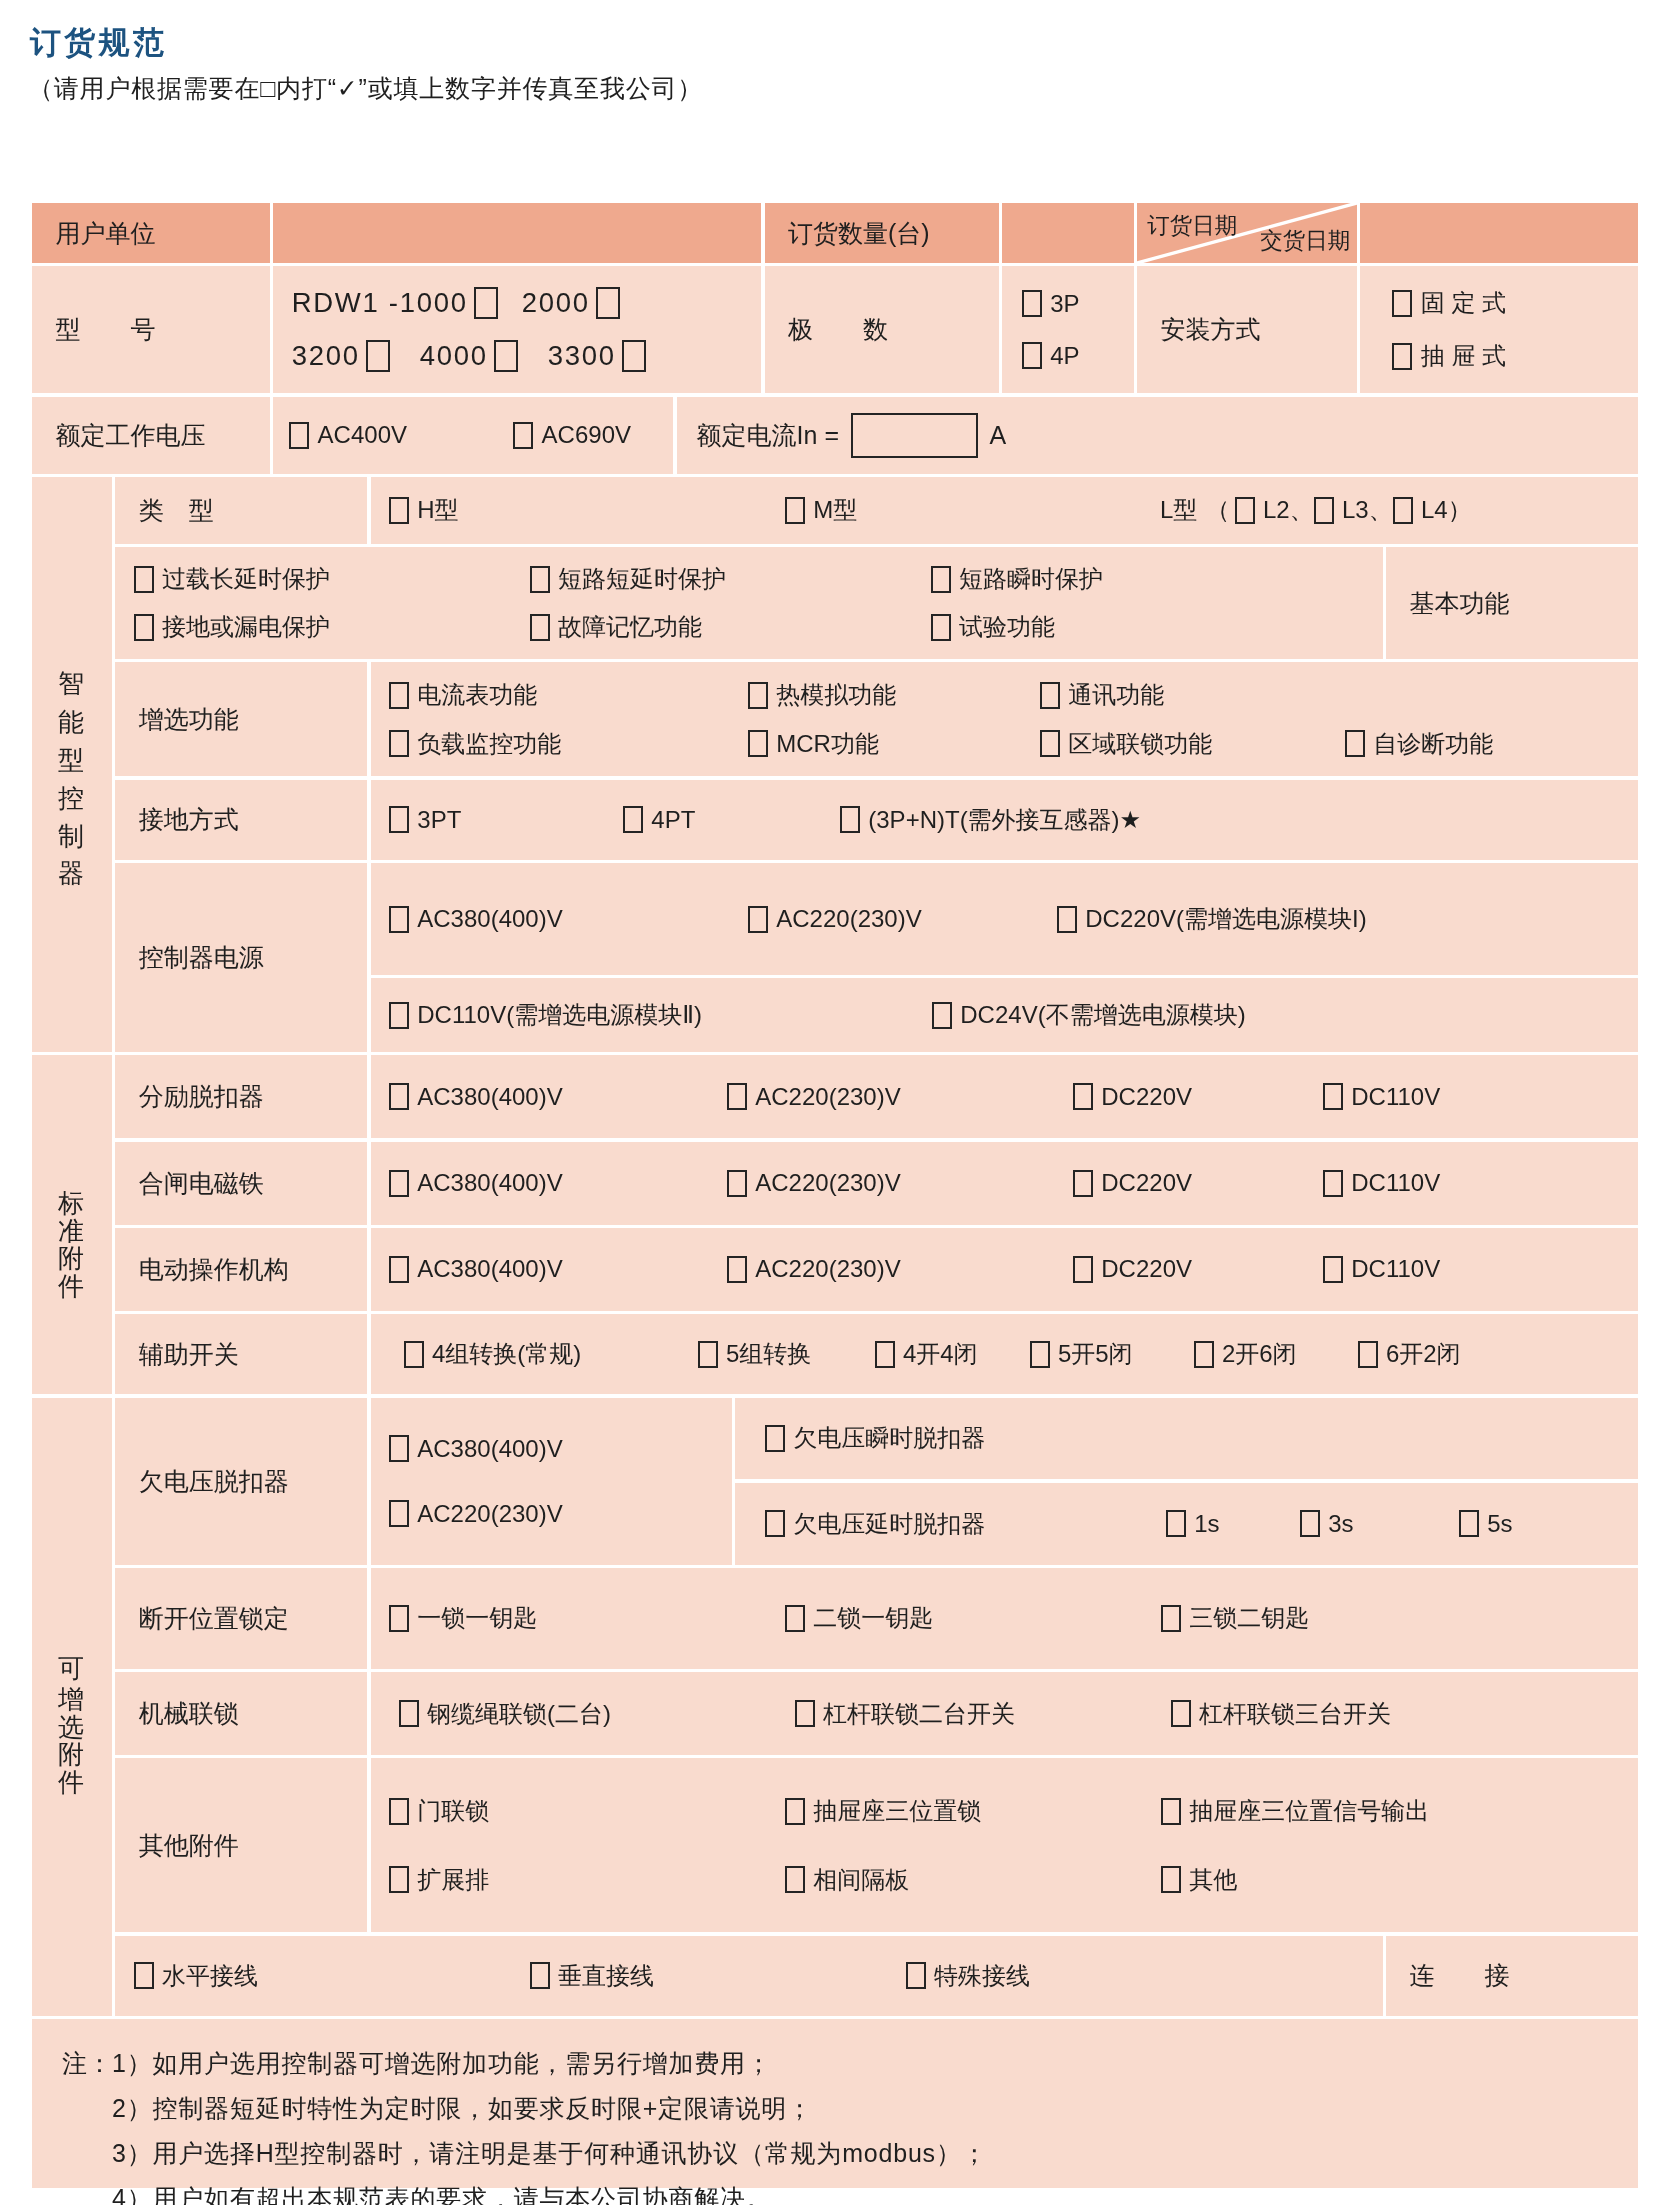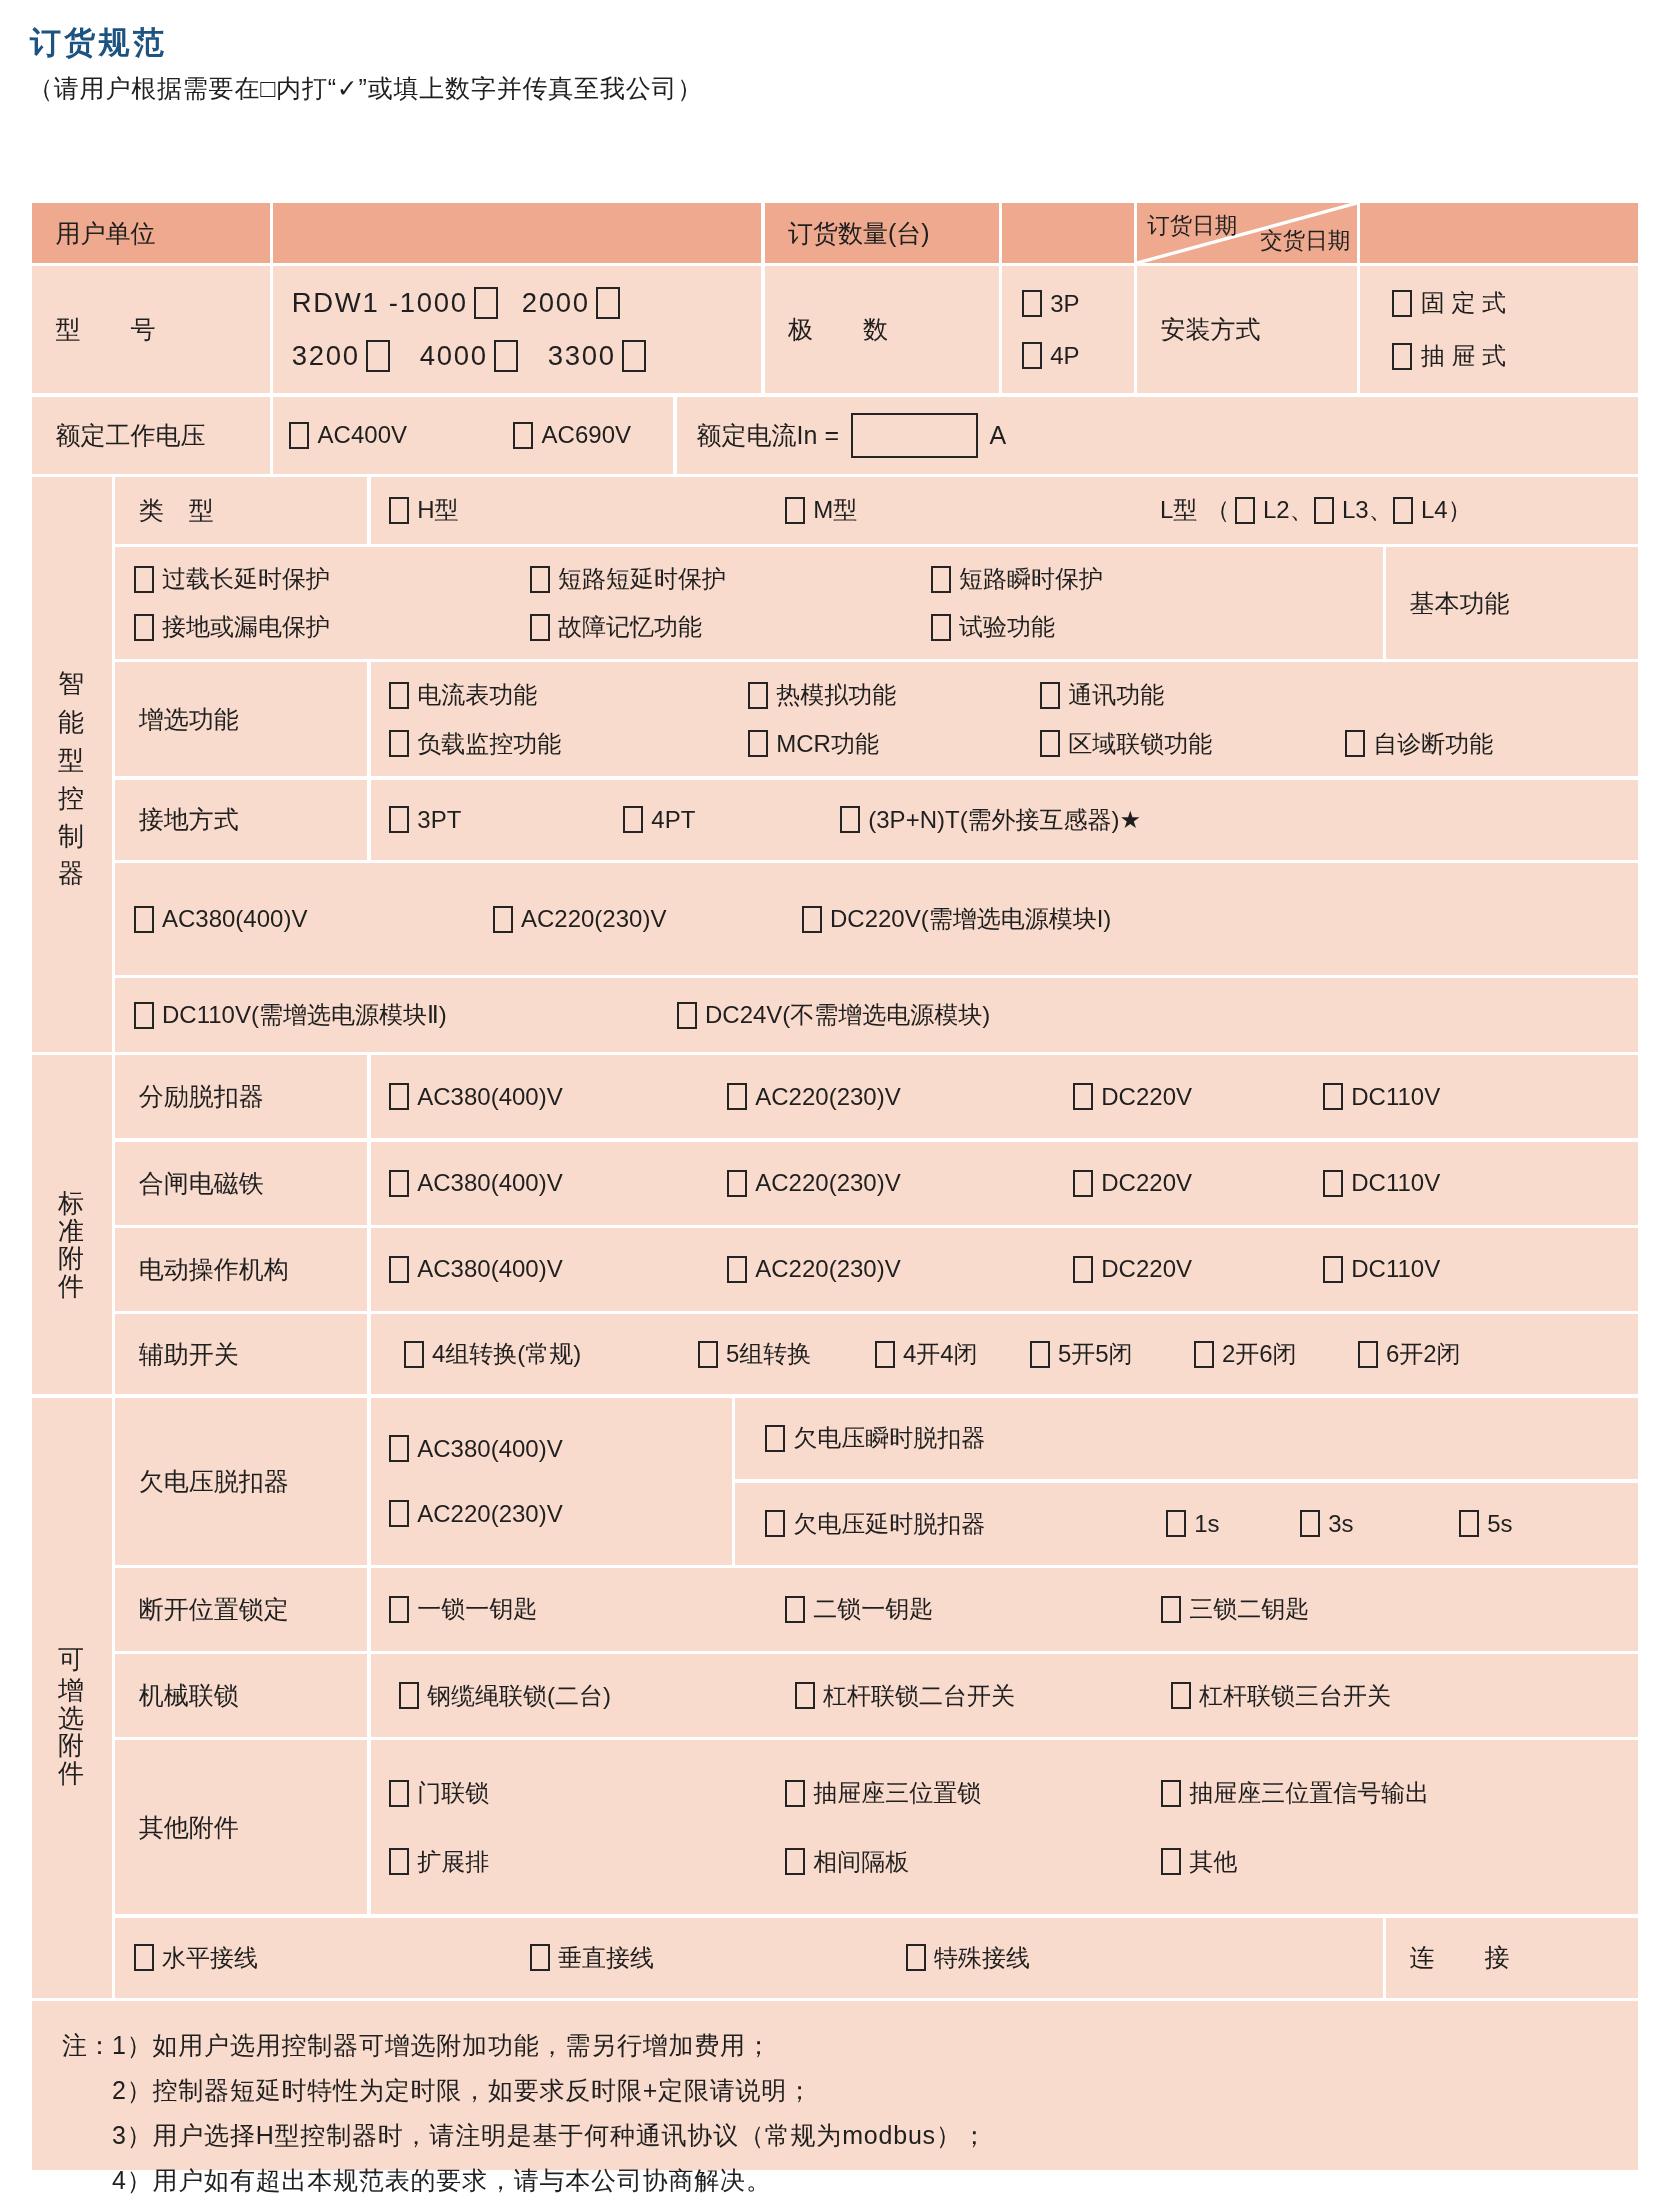--- a/index.html
+++ b/index.html
@@ -294,20 +294,23 @@
             <span>4PT</span>
           </span>
           <span class="opt">
             <span class="cb"></span>
             <span>(3P+N)T(需外接互感器)★</span>
           </span>
         </div>
       </div>
 
       <div class="srow" style="height:189px">
+        <div class="cell labelcell pl">
+          <span>控制器电源</span>
+        </div>
         <div class="subcol">
           <div class="cell" style="flex:134;padding-left:18.4px">
             <span class="opt" style="width:359px">
               <span class="cb"></span>
               <span>AC380(400)V</span>
             </span>
             <span class="opt" style="width:309px">
               <span class="cb"></span>
               <span>AC220(230)V</span>
             </span>
@@ -490,21 +493,21 @@
               <span>3s</span>
             </span>
             <span class="opt">
               <span class="cb"></span>
               <span>5s</span>
             </span>
           </div>
         </div>
       </div>
 
-      <div class="srow" style="height:83px">
+      <div class="srow" style="height:101px">
         <div class="cell labelcell pl">
           <span>断开位置锁定</span>
         </div>
         <div class="cell content" style="padding-left:18.4px">
           <span class="opt" style="width:396px">
             <span class="cb"></span>
             <span>一锁一钥匙</span>
           </span>
           <span class="opt" style="width:376px">
             <span class="cb"></span>

